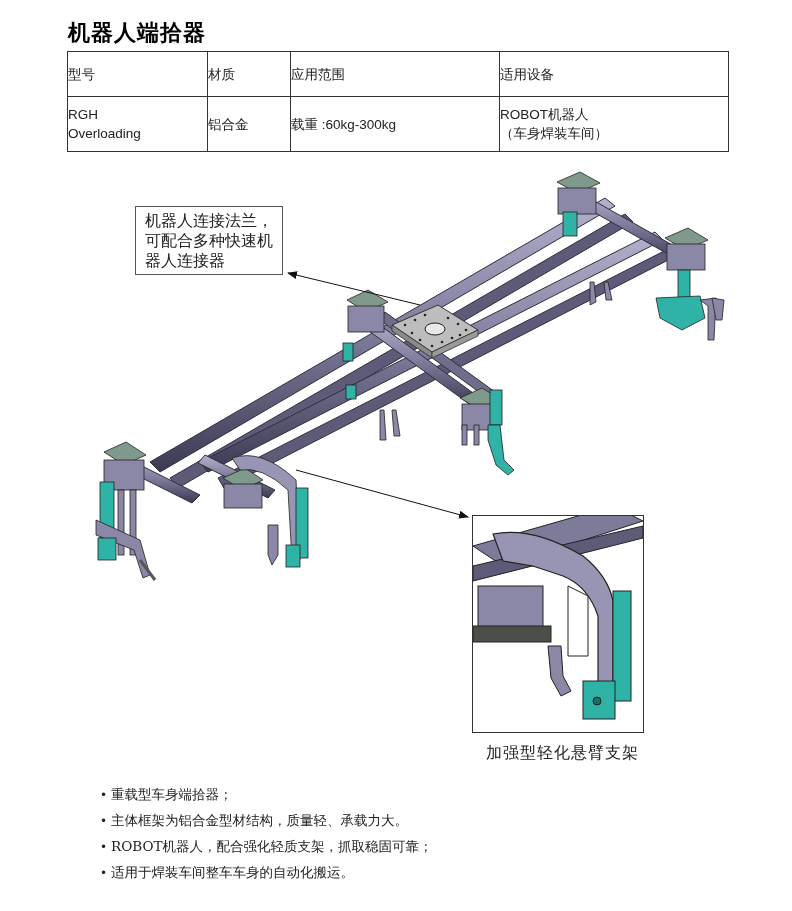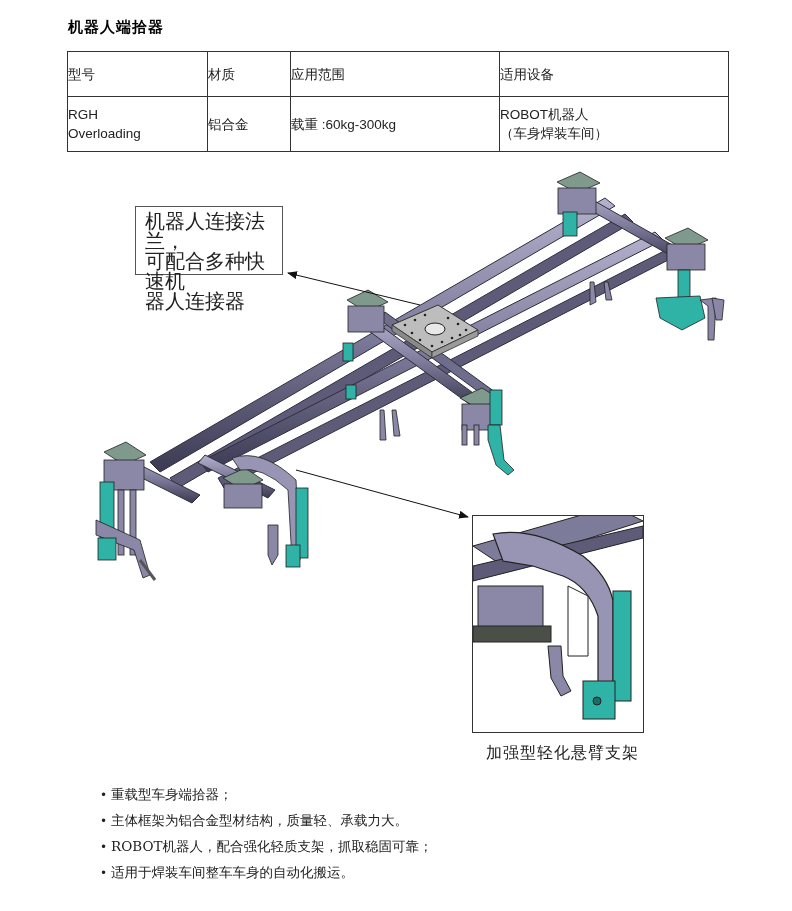--- a/index.html
+++ b/index.html
@@ -1,29 +1,29 @@
 <!DOCTYPE html>
 <html><head>
 <meta charset="utf-8">
 <style>
   html, body { margin:0; padding:0; background:#ffffff; }
   body { width:792px; height:911px; position:relative; overflow:hidden;
          font-family:"DejaVu Serif","Liberation Serif",serif; color:#111; }
   .title { position:absolute; left:68px; top:18px; font-family:"DejaVu Sans","Liberation Sans",sans-serif;
-           font-size:15px; font-weight:bold; letter-spacing:1px; color:#000; }
+           font-size:22px; font-weight:bold; letter-spacing:1px; color:#000; }
   table.spec { position:absolute; left:67px; top:51px; width:661px; height:100px;
                border-collapse:collapse; table-layout:fixed; }
   table.spec td { border:1.5px solid #333; text-align:left; vertical-align:middle;
                   font-size:13.5px; color:#222; line-height:19px; padding:0; }
   table.spec tr.h td { height:44px; }
   table.spec tr.v td { height:54px; }
   .sans { font-family:"Liberation Sans","DejaVu Sans",sans-serif; }
   .drawing { position:absolute; left:0; top:160px; width:792px; height:620px; }
   .callout1 { position:absolute; left:135px; top:206px; width:148px; height:69px;
-              border:1.2px solid #555; background:#fff; font-size:20px; line-height:20px;
+              border:1.2px solid #555; background:#fff; font-size:16px; line-height:20px;
               padding:4px 0 0 9px; box-sizing:border-box; color:#222; }
   .callout1 span { display:block; }
   .inset { position:absolute; left:472px; top:515px; width:170px; height:216px;
            border:1.2px solid #333; background:#fff; overflow:hidden; }
   .inset-caption { position:absolute; left:486px; top:743px; font-size:16px; color:#222; letter-spacing:1px; }
   ul.features { position:absolute; left:100px; top:782px; margin:0; padding:0; list-style:none; }
   ul.features li { font-size:13.5px; line-height:25px; color:#222; white-space:nowrap; }
   ul.features li .dot { font-family:"DejaVu Sans",sans-serif; margin-right:4px; font-size:12px; }
 </style>
 </head>

